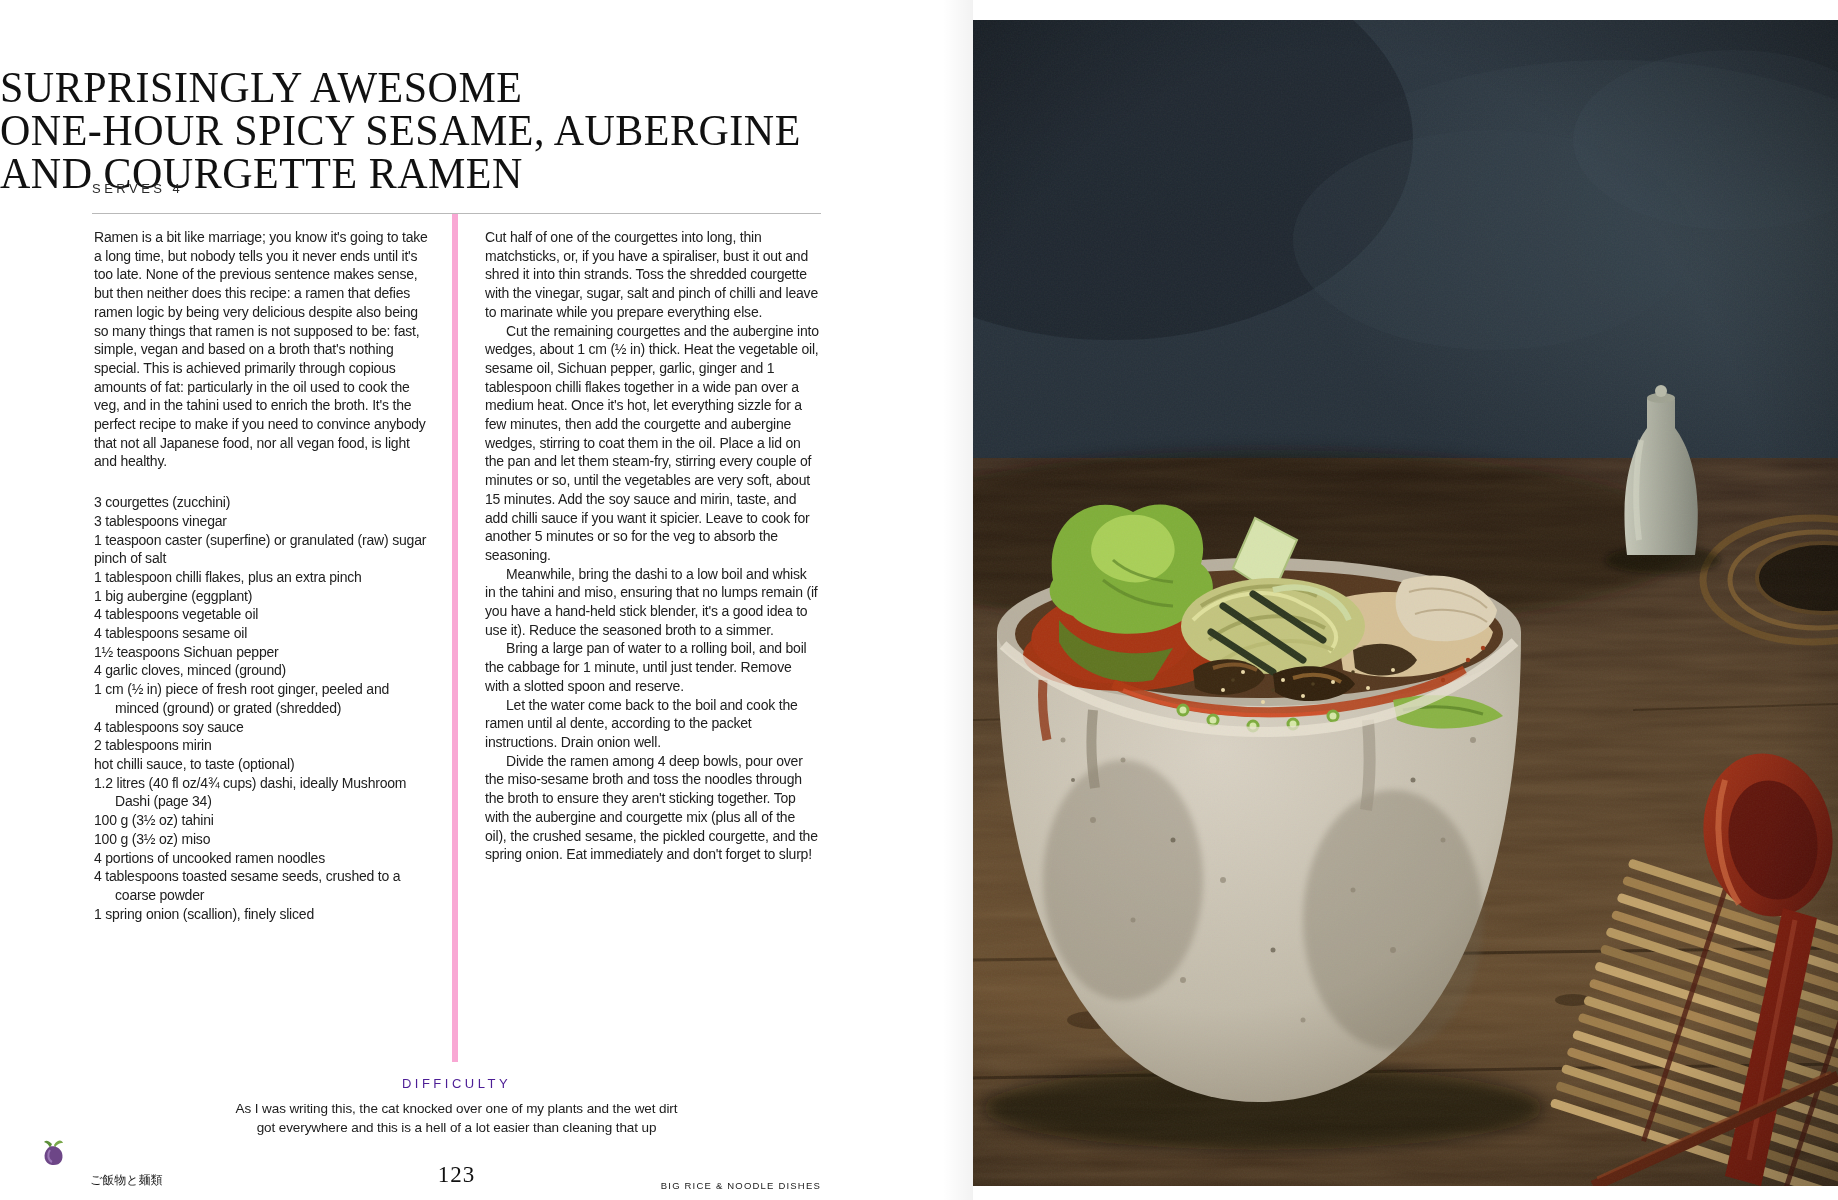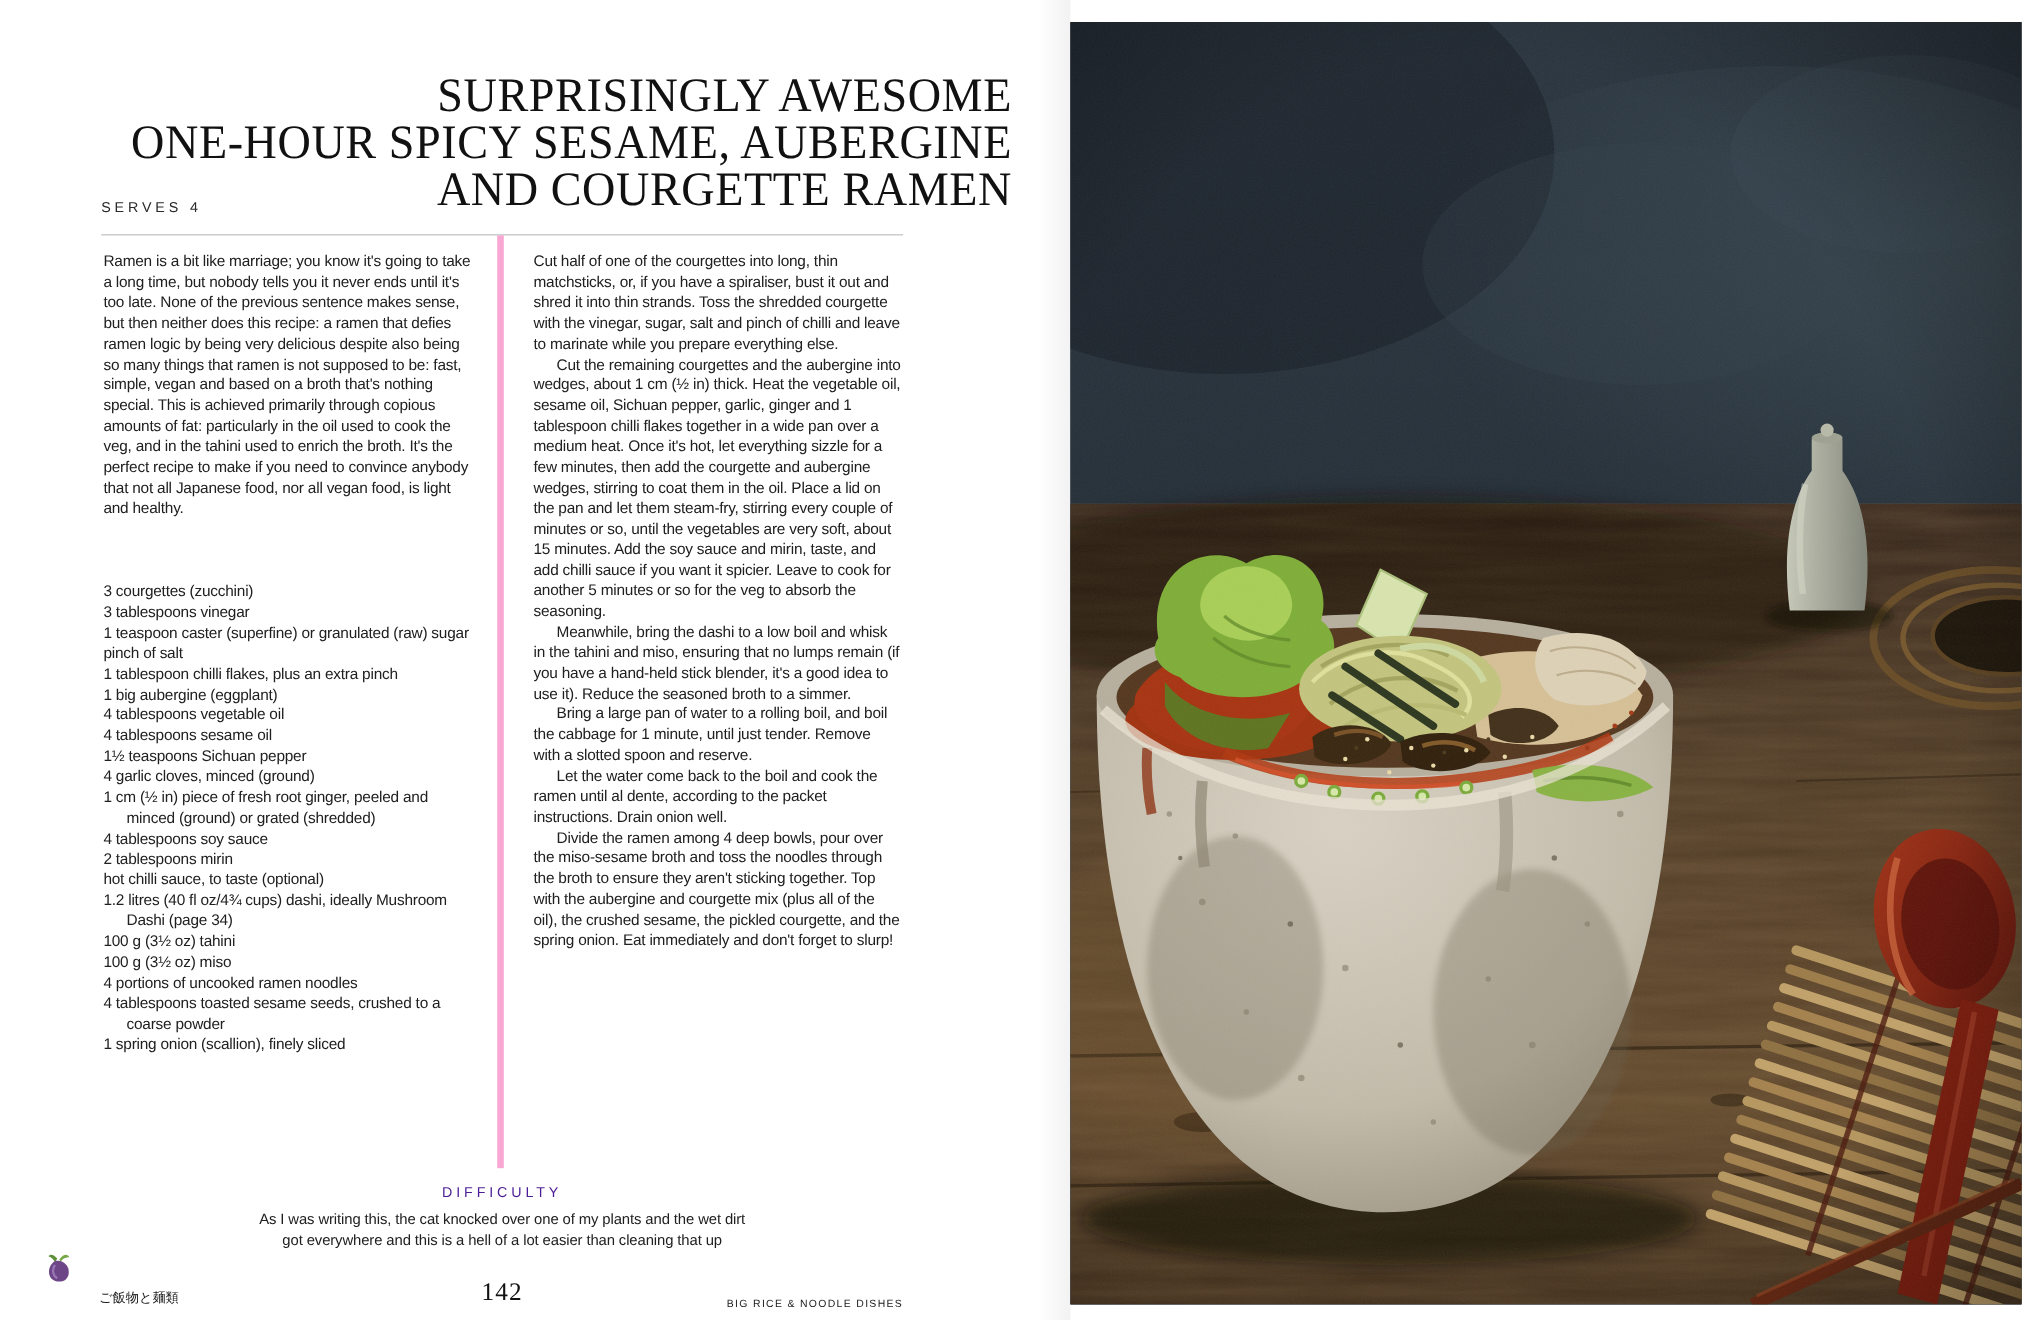--- a/index.html
+++ b/index.html
@@ -3,37 +3,37 @@
 <meta charset="utf-8">
 <style>
   html,body{margin:0;padding:0;}
   body{
     width:1838px;height:1200px;position:relative;overflow:hidden;
     background:#ffffff;color:#1c1c1c;
     font-family:"Liberation Sans", sans-serif;
   }
   .left-page{position:absolute;left:0;top:0;width:973px;height:1200px;background:#ffffff;}
   .recipe-title{
-    position:absolute;top:38px;left:0;width:920px;text-align:right;
+    position:absolute;top:38px;left:0;width:920px;text-align:left;
     font-family:"Liberation Serif", serif;font-weight:500;
     font-size:42px;line-height:43px;letter-spacing:0.5px;color:#111;
   }
   .recipe-title span{display:block;transform:scaleY(1.04);}
   .serves{
     position:absolute;top:181px;left:92px;width:729px;
     font-size:13px;letter-spacing:3.5px;color:#2a2a2a;
   }
   .cols{
     position:absolute;left:92px;top:213px;width:729px;height:848px;
     border-top:1px solid #b9b9b9;display:flex;
   }
   .col-left{width:360px;box-sizing:border-box;padding:14px 24px 0 2px;}
   .col-right{flex:1;box-sizing:border-box;border-left:6px solid #f9a8d4;padding:14px 2px 0 27px;}
   .bodytext{font-size:14px;line-height:18.7px;letter-spacing:-0.2px;color:#202020;}
-  .intro{margin:0 0 57px 0;}
+  .intro{margin:0 0 22px 0;}
   .ingredients{list-style:none;margin:0;padding:0;}
   .ingredients li{padding-left:21px;text-indent:-21px;}
   .method p{margin:0;}
   .method p + p{text-indent:21px;}
   .difficulty{position:absolute;top:1076px;left:92px;width:729px;text-align:center;}
   .difficulty-heading{font-size:13px;letter-spacing:3.5px;color:#4c1d95;margin-bottom:8px;}
   .difficulty-line{font-size:13.5px;line-height:19px;letter-spacing:-0.1px;color:#202020;}
   .footer-logo{position:absolute;left:38px;top:1136px;width:34px;height:34px;}
   .footer-jp{position:absolute;left:90px;top:1172px;font-size:12px;color:#1a1a1a;}
   .footer-page{
@@ -105,21 +105,21 @@
     <div class="difficulty-line">got everywhere and this is a hell of a lot easier than cleaning that up</div>
   </div>
 
   <svg class="footer-logo" viewBox="0 0 34 34">
     <path d="M14 8 C 10 4 8 4 6 6 C 9 7 11 9 12 12 Z" fill="#5d8f3a"></path>
     <path d="M16 9 C 20 3 24 4 25 7 C 21 7 18 9 17 12 Z" fill="#79a84a"></path>
     <path d="M10 12 C 4 18 6 28 14 29 C 22 30 26 24 24 17 C 22 11 14 8 10 12 Z" fill="#6d4687"></path>
     <path d="M12 14 C 9 18 10 24 14 26" stroke="#9a76b5" stroke-width="2" fill="none"></path>
   </svg>
   <div class="footer-jp">ご飯物と麺類</div>
-  <div class="footer-page">142</div>
+  <div class="footer-page">123</div>
   <div class="footer-section">BIG RICE &amp; NOODLE DISHES</div>
 </div>
 
 <div class="gutter"></div>
 
 <div class="photo">
 <svg width="865" height="1166" viewBox="0 0 865 1166">
   <defs>
     <linearGradient id="bg" x1="0" y1="0" x2="0" y2="1">
       <stop offset="0" stop-color="#2b3640"></stop>

